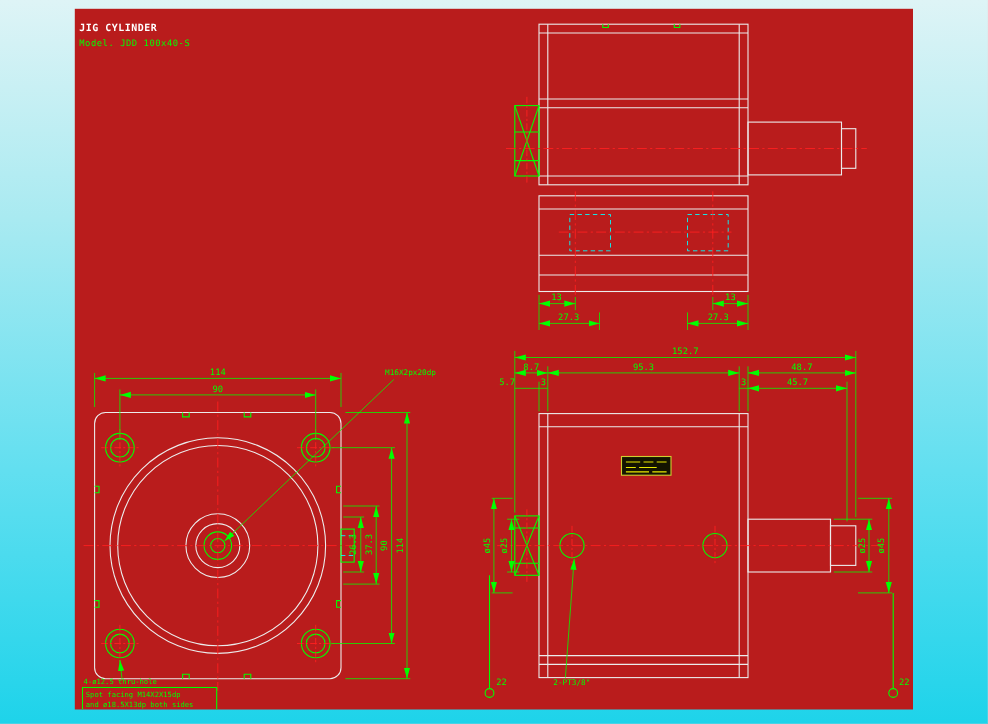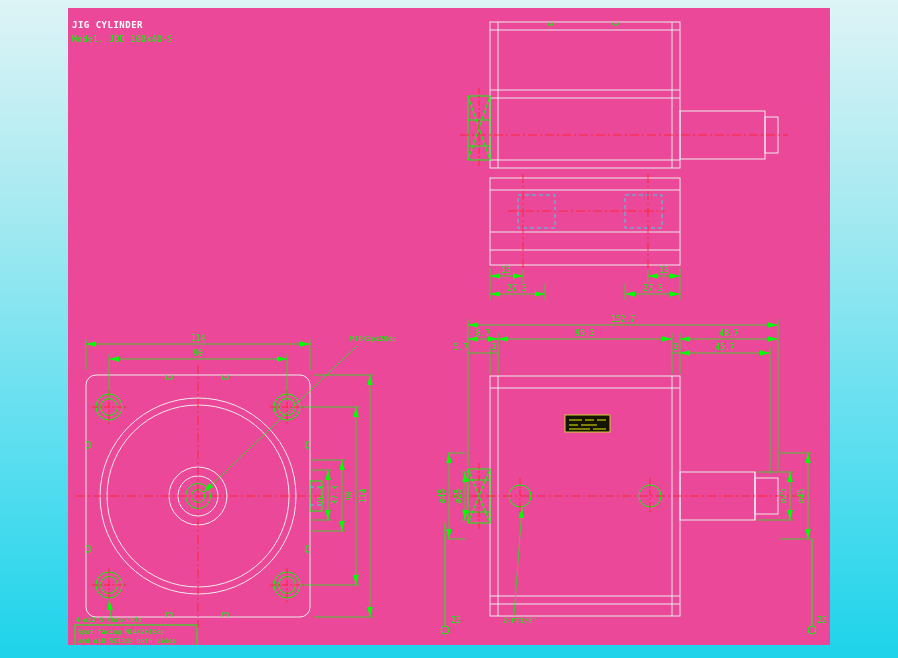--- a/index.html
+++ b/index.html
@@ -1,21 +1,21 @@
 <!DOCTYPE html>
 <html><head>
 <meta charset="utf-8">
 <style>
   html,body{margin:0;padding:0;}
   body{
     width:898px;height:658px;overflow:hidden;position:relative;
     background:linear-gradient(180deg,#def4f6 0%,#a9eaf1 30%,#62dff0 65%,#1ed3ea 100%);
     font-family:"DejaVu Sans Mono",monospace;
   }
-  .canvas{position:absolute;left:68px;top:8px;width:762px;height:637px;background:#ec4899;}
+  .canvas{position:absolute;left:68px;top:8px;width:762px;height:637px;background:#b91c1c;}
   svg{display:block;}
   .w{stroke:#ececec;stroke-width:1;fill:none;}
   .g{stroke:#00ff00;stroke-width:1;fill:none;}
   .dim{stroke:#00ff00;stroke-width:0.7;fill:none;}
   .cl{stroke:#ff2020;stroke-width:0.8;fill:none;stroke-dasharray:9 3 2 3;}
   .clS{stroke:#ff2020;stroke-width:0.8;fill:none;stroke-dasharray:6 2 2 2;}
   .hid{stroke:#00ffff;stroke-width:0.8;fill:none;stroke-dasharray:4 3;}
   text{font-family:"DejaVu Sans Mono",monospace;}
   .dt{fill:#00ff00;font-size:8px;text-anchor:middle;}
   .dts{fill:#00ff00;font-size:7px;text-anchor:start;}

